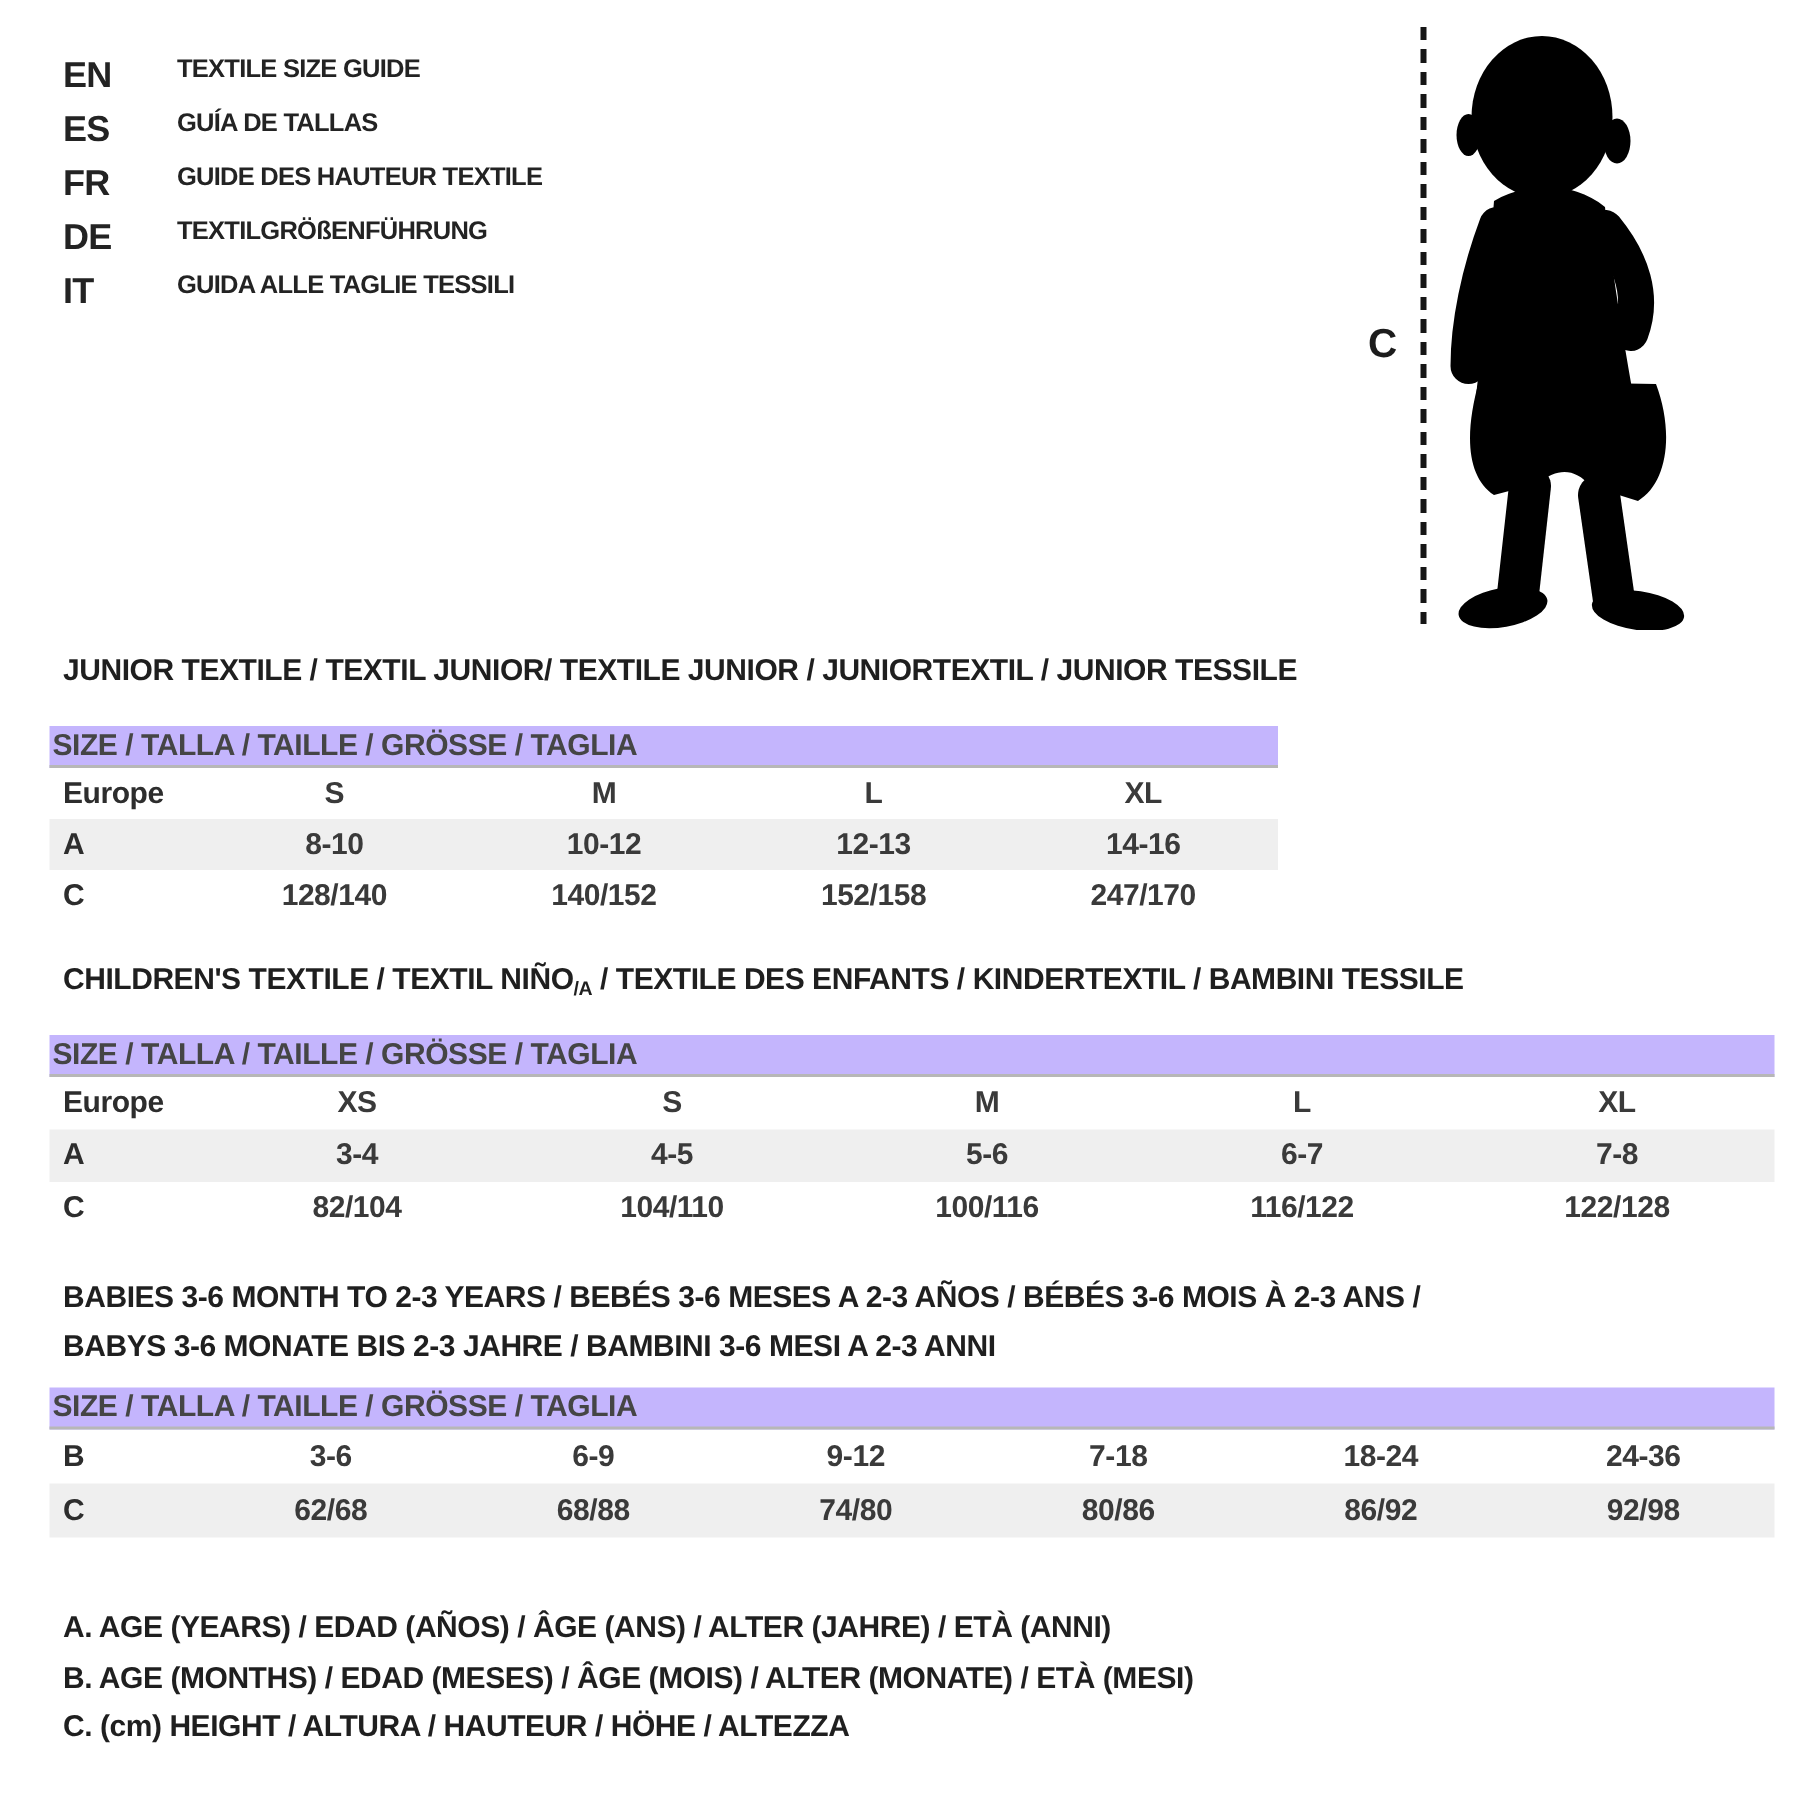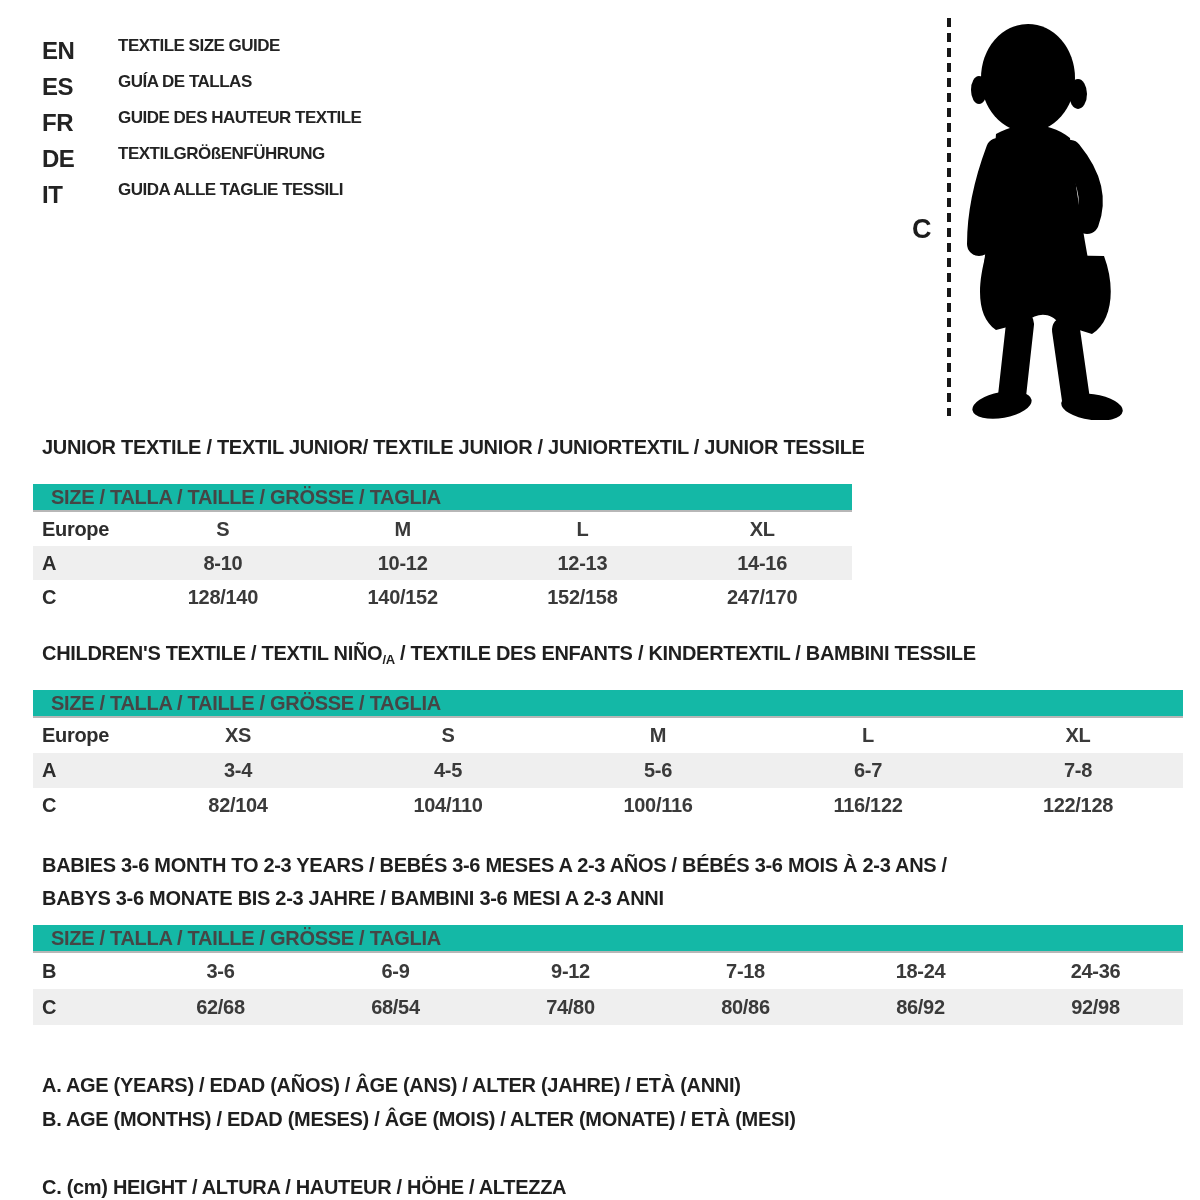--- a/index.html
+++ b/index.html
@@ -49,43 +49,43 @@
   .title-babies1  { top: 854px; }
   .title-babies2  { top: 887px; }
 
   
   .size-table { left: 33px; background: #ffffff; }
   .tbl-junior   { top: 484px; width: 819px; }
   .tbl-children { top: 690px; width: 1150px; }
   .tbl-babies   { top: 925px; width: 1150px; }
 
   .size-bar {
-    height: 28px; background: #14b8a6; border-bottom: 2px solid #b7b7b7;
-    display: flex; align-items: center; padding-left: 18px;
+    height: 28px; background: #c4b5fd; border-bottom: 2px solid #b7b7b7;
+    display: flex; align-items: center; padding-left: 2px;
     font-size: 20px; font-weight: 700; letter-spacing: -0.3px; color: #454545;
     white-space: nowrap;
   }
   .trow {
     display: flex; align-items: center; height: 34px;
     font-size: 20px; font-weight: 700; letter-spacing: -0.3px; color: #3a3a3a;
   }
   .tbl-children .trow { height: 35px; }
   .tbl-babies .trow { height: 36px; }
   .trow.shade { background: #efefef; }
   .tlabel { width: 100px; padding-left: 9px; color: #2d2d2d; }
   .tcell { flex: 1; text-align: center; }
 
   
   .legend-line {
     left: 42px; font-size: 20px; font-weight: 700; letter-spacing: -0.3px;
     color: #1f1f1f; white-space: nowrap;
   }
   .legend-a { top: 1074px; }
   .legend-b { top: 1108px; }
-  .legend-c { top: 1176px; text-align: center; }
+  .legend-c { top: 1140px; text-align: center; }
 </style>
 </head>
 <body>
 
 <div class="canvas">
 
   <div class="abs lang-block">
     <div class="lang-row">
       <span class="lang-code">EN</span>
       <span class="lang-label">TEXTILE SIZE GUIDE</span>
@@ -205,21 +205,21 @@
           <div class="tcell">3-6</div>
           <div class="tcell">6-9</div>
           <div class="tcell">9-12</div>
           <div class="tcell">7-18</div>
           <div class="tcell">18-24</div>
           <div class="tcell">24-36</div>
         </div>
         <div class="trow shade">
           <div class="tlabel">C</div>
           <div class="tcell">62/68</div>
-          <div class="tcell">68/54</div>
+          <div class="tcell">68/88</div>
           <div class="tcell">74/80</div>
           <div class="tcell">80/86</div>
           <div class="tcell">86/92</div>
           <div class="tcell">92/98</div>
         </div>
       </div>
   </div>
 
   <div class="abs legend-line legend-a">A. AGE (YEARS) / EDAD (AÑOS) / ÂGE (ANS) / ALTER (JAHRE) / ETÀ (ANNI)</div>
   <div class="abs legend-line legend-b">B. AGE (MONTHS) / EDAD (MESES) / ÂGE (MOIS) / ALTER (MONATE) / ETÀ (MESI)</div>

